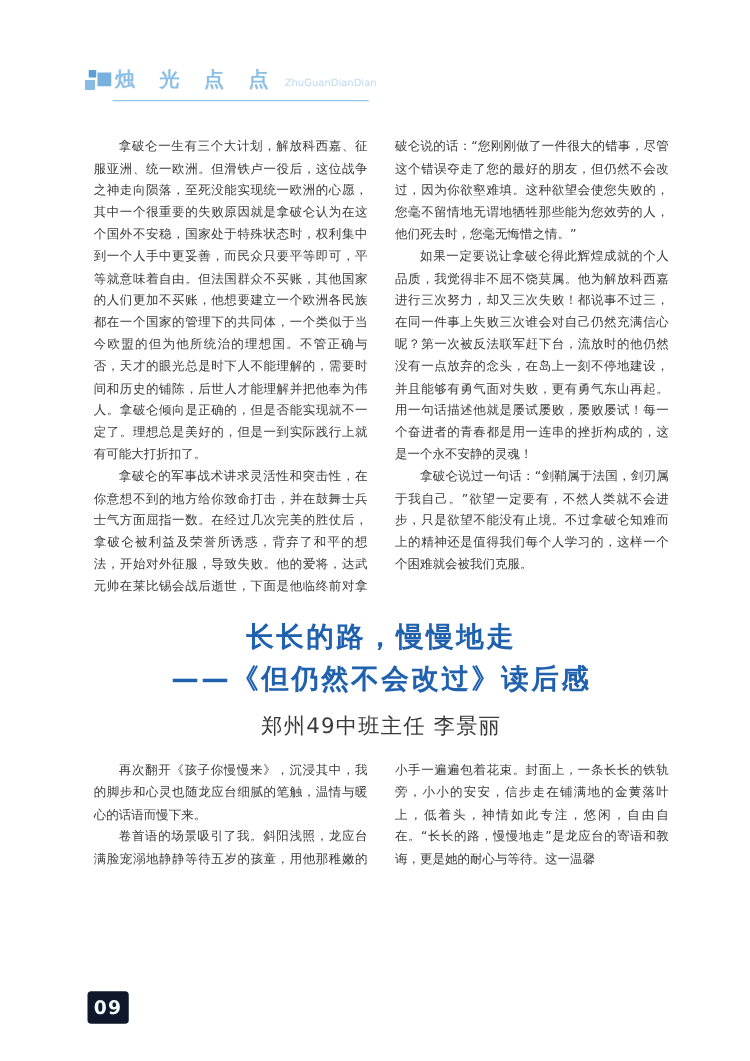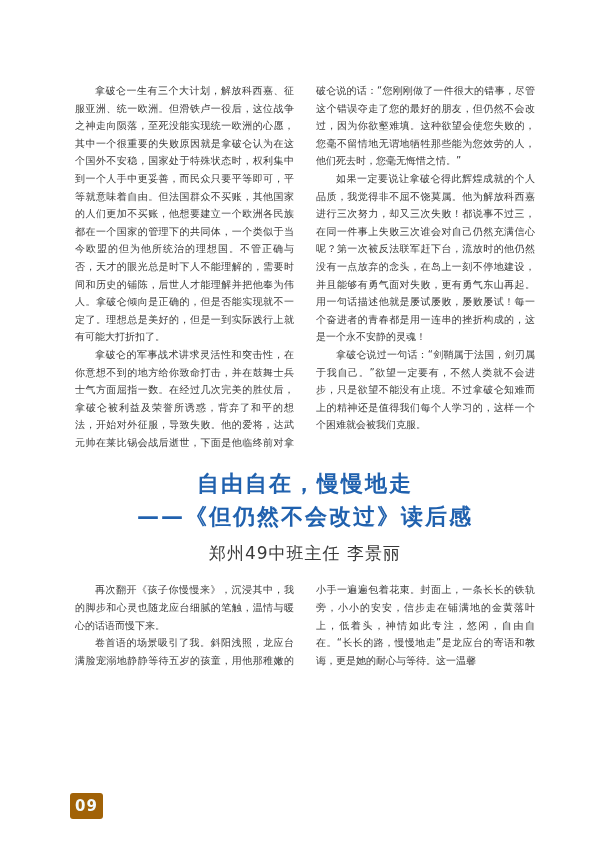--- a/index.html
+++ b/index.html
@@ -47,44 +47,55 @@
   .a2-title{
     margin:0;color:#2061ae;font-weight:bold;
     font-size:22px;line-height:33px;letter-spacing:2px;
   }
   .a2-author{margin-top:9px;font-size:17px;color:#3a3a3a;letter-spacing:1px;}
   .article2{margin-top:16px;}
   
   .page-num{
     position:absolute;left:70px;top:793px;
     min-width:17px;height:22px;
-    background:#a16207;color:#f3fafd;
+    background:#0f172a;color:#f3fafd;
     font-size:15px;font-weight:bold;
     padding:2px 5px 2px 5px;border-radius:3px;
     display:flex;align-items:center;justify-content:center;
     letter-spacing:1px;
   }
 </style>
 </head>
 <body>
 
 <div class="page">
 
+  <header class="header">
+    <span class="brand-icon">
+      <i class="sq-a"></i>
+        <i class="sq-b"></i>
+        <i class="sq-c"></i>
+    </span>
+    <div class="brand-block">
+      <span class="brand">烛 光 点 点</span>
+      <span class="pinyin">ZhuGuanDianDian</span>
+    </div>
+  </header>
 
   <main>
 
     <section class="article1 cols">
       <p>拿破仑一生有三个大计划，解放科西嘉、征服亚洲、统一欧洲。但滑铁卢一役后，这位战争之神走向陨落，至死没能实现统一欧洲的心愿，其中一个很重要的失败原因就是拿破仑认为在这个国外不安稳，国家处于特殊状态时，权利集中到一个人手中更妥善，而民众只要平等即可，平等就意味着自由。但法国群众不买账，其他国家的人们更加不买账，他想要建立一个欧洲各民族都在一个国家的管理下的共同体，一个类似于当今欧盟的但为他所统治的理想国。不管正确与否，天才的眼光总是时下人不能理解的，需要时间和历史的铺陈，后世人才能理解并把他奉为伟人。拿破仑倾向是正确的，但是否能实现就不一定了。理想总是美好的，但是一到实际践行上就有可能大打折扣了。</p>
       <p>拿破仑的军事战术讲求灵活性和突击性，在你意想不到的地方给你致命打击，并在鼓舞士兵士气方面屈指一数。在经过几次完美的胜仗后，拿破仑被利益及荣誉所诱惑，背弃了和平的想法，开始对外征服，导致失败。他的爱将，达武元帅在莱比锡会战后逝世，下面是他临终前对拿破仑说的话：“您刚刚做了一件很大的错事，尽管这个错误夺走了您的最好的朋友，但仍然不会改过，因为你欲壑难填。这种欲望会使您失败的，您毫不留情地无谓地牺牲那些能为您效劳的人，他们死去时，您毫无悔惜之情。”</p>
       <p>如果一定要说让拿破仑得此辉煌成就的个人品质，我觉得非不屈不饶莫属。他为解放科西嘉进行三次努力，却又三次失败！都说事不过三，在同一件事上失败三次谁会对自己仍然充满信心呢？第一次被反法联军赶下台，流放时的他仍然没有一点放弃的念头，在岛上一刻不停地建设，并且能够有勇气面对失败，更有勇气东山再起。用一句话描述他就是屡试屡败，屡败屡试！每一个奋进者的青春都是用一连串的挫折构成的，这是一个永不安静的灵魂！</p>
       <p>拿破仑说过一句话：“剑鞘属于法国，剑刃属于我自己。”欲望一定要有，不然人类就不会进步，只是欲望不能没有止境。不过拿破仑知难而上的精神还是值得我们每个人学习的，这样一个个困难就会被我们克服。</p>
     </section>
 
     <section class="a2-head">
-      <h2 class="a2-title">自由自在，慢慢地走</h2>
+      <h2 class="a2-title">长长的路，慢慢地走</h2>
       <h2 class="a2-title">——《但仍然不会改过》读后感</h2>
       <div class="a2-author">郑州49中班主任  李景丽</div>
     </section>
 
     <section class="article2 cols">
       <p>再次翻开《孩子你慢慢来》，沉浸其中，我的脚步和心灵也随龙应台细腻的笔触，温情与暖心的话语而慢下来。</p>
       <p>卷首语的场景吸引了我。斜阳浅照，龙应台满脸宠溺地静静等待五岁的孩童，用他那稚嫩的小手一遍遍包着花束。封面上，一条长长的铁轨旁，小小的安安，信步走在铺满地的金黄落叶上，低着头，神情如此专注，悠闲，自由自在。“长长的路，慢慢地走”是龙应台的寄语和教诲，更是她的耐心与等待。这一温馨</p>
     </section>
 
   </main>

